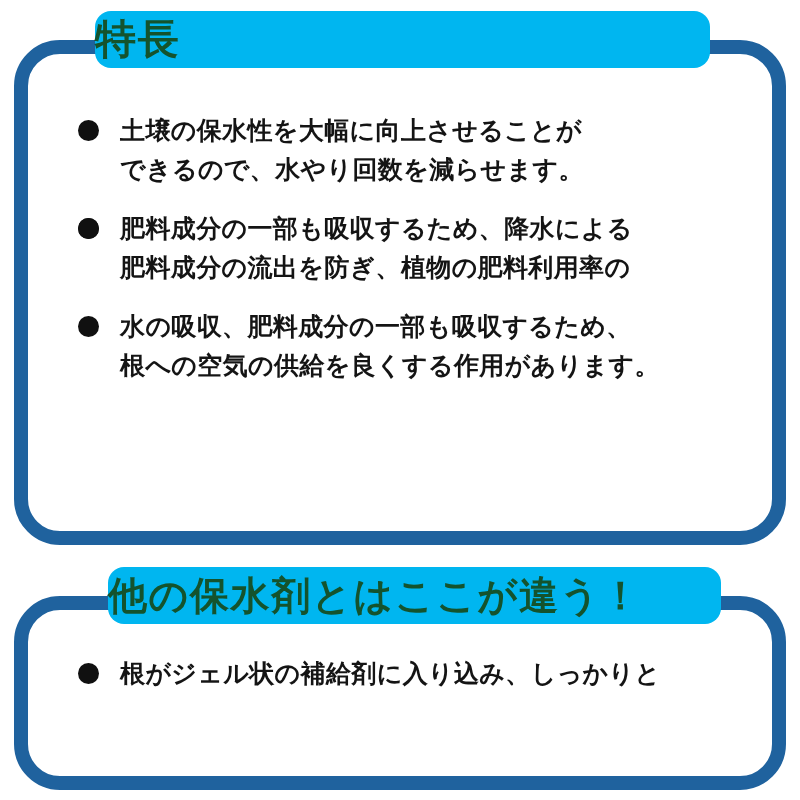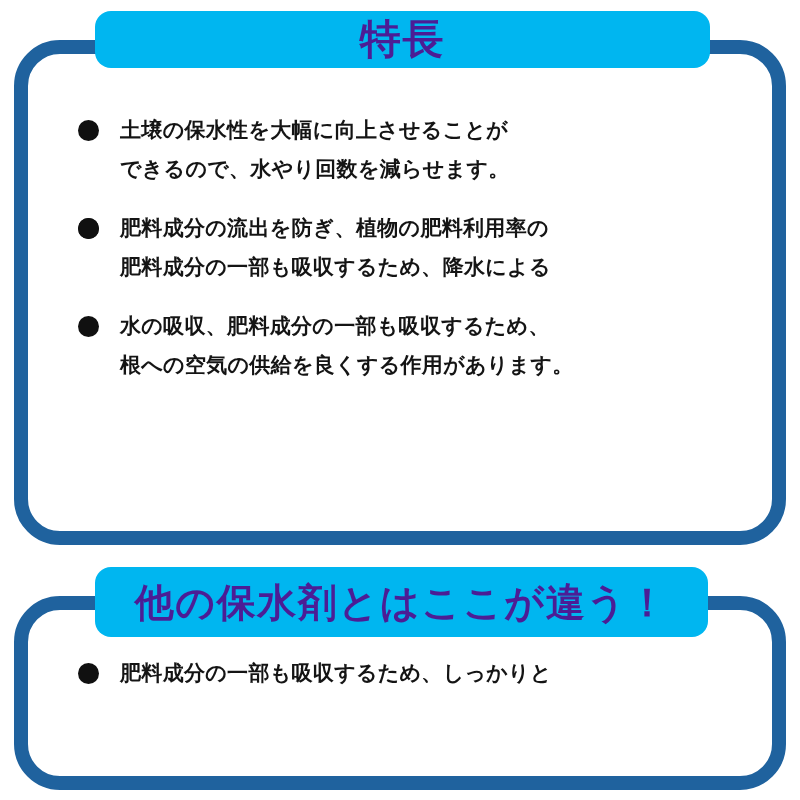--- a/index.html
+++ b/index.html
@@ -45,36 +45,36 @@
   }
 
   
   .badge {
     position: absolute;
     box-sizing: border-box;
     background: #00b6f0;
     border-radius: 16px;
     display: flex;
     align-items: center;
-    justify-content: center;
-    color: #4c1d95;
+    justify-content: flex-start;
+    color: #14532d;
     white-space: nowrap;
     z-index: 5;
   }
   .badge--features {
     left: 95px;
     top: 11px;
     width: 615px;
     height: 57px;
   }
   .badge--difference {
-    left: 95px;
+    left: 108px;
     top: 567px;
     width: 613px;
-    height: 70px;
+    height: 57px;
   }
   .badge-title {
     font-weight: 700;
     letter-spacing: 0.04em;
     line-height: 1;
   }
   .badge--features .badge-title {
     font-size: 41px;
   }
   .badge--difference .badge-title {
@@ -115,21 +115,21 @@
     width: 21px;
     height: 21px;
     border-radius: 50%;
     background: #101010;
   }
   .bullet-lines {
     display: block;
   }
   .bullet-line {
     display: block;
-    font-size: 21px;
+    font-size: 25px;
     font-weight: 700;
     line-height: 39px;
     letter-spacing: 0.015em;
     white-space: nowrap;
   }
 </style>
 </head>
 <body>
 
 <div class="page">
@@ -147,22 +147,22 @@
 
       <li class="bullet-item">
         <span class="bullet-marker"></span>
         <span class="bullet-lines">
         </span>
       </li>
 
       <li class="bullet-item">
         <span class="bullet-marker"></span>
         <span class="bullet-lines">
+          <span class="bullet-line">肥料成分の一部も吸収するため、降水による</span>
           <span class="bullet-line">肥料成分の流出を防ぎ、植物の肥料利用率の</span>
-          <span class="bullet-line">肥料成分の一部も吸収するため、降水による</span>
         </span>
       </li>
 
       <li class="bullet-item">
         <span class="bullet-marker"></span>
         <span class="bullet-lines">
           <span class="bullet-line">水の吸収、肥料成分の一部も吸収するため、</span>
           <span class="bullet-line">根への空気の供給を良くする作用があります。</span>
         </span>
       </li>
@@ -173,21 +173,21 @@
   <div class="badge badge--features">
     <span class="badge-title">特長</span>
   </div>
 
   <section class="panel panel--difference">
     <ul class="bullet-list bullet-list--difference">
 
       <li class="bullet-item">
         <span class="bullet-marker"></span>
         <span class="bullet-lines">
-          <span class="bullet-line">肥料成分の一部も吸収するため、しっかりと</span>
+          <span class="bullet-line">根がジェル状の補給剤に入り込み、しっかりと</span>
         </span>
       </li>
 
     </ul>
   </section>
 
   <div class="badge badge--difference">
     <span class="badge-title">他の保水剤とはここが違う！</span>
   </div>
 

